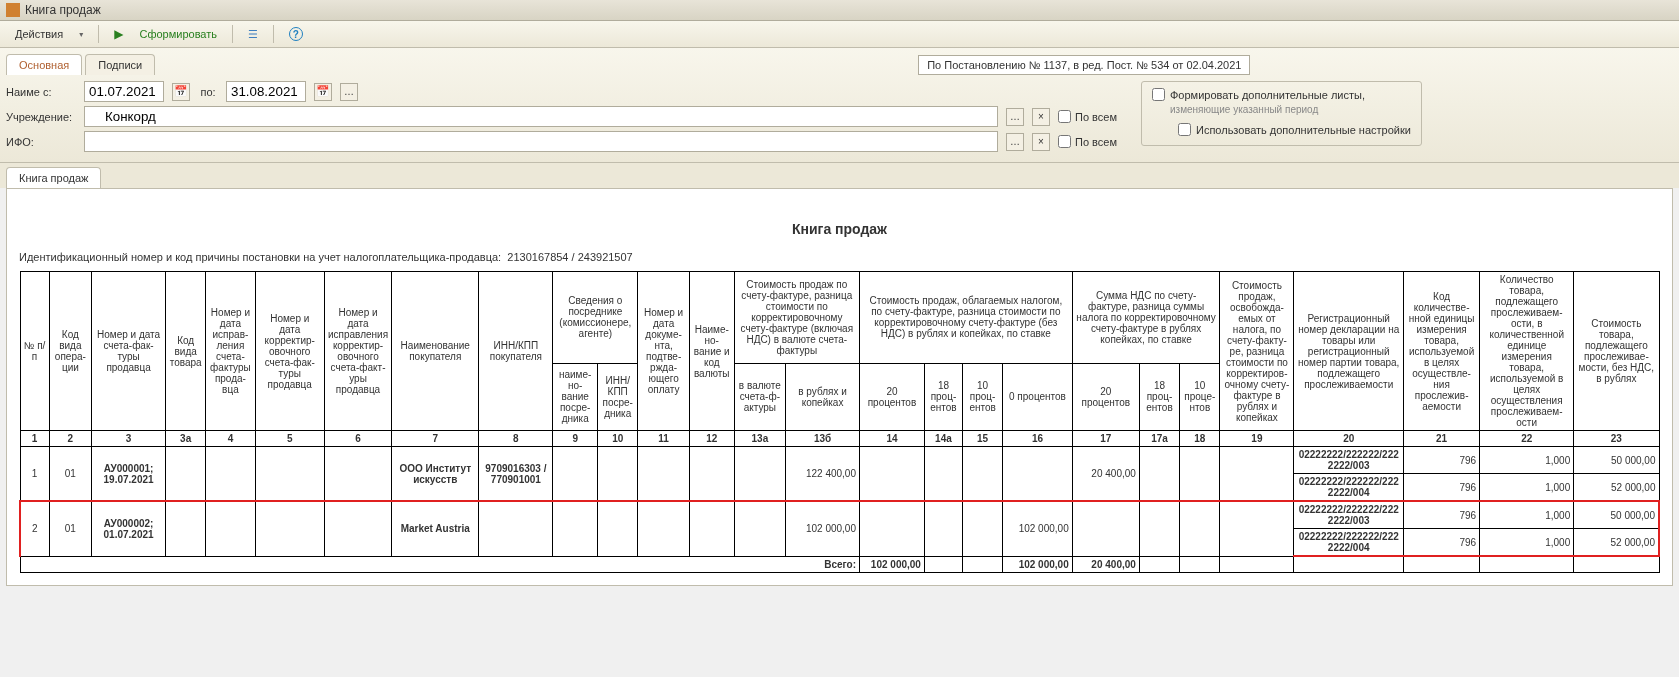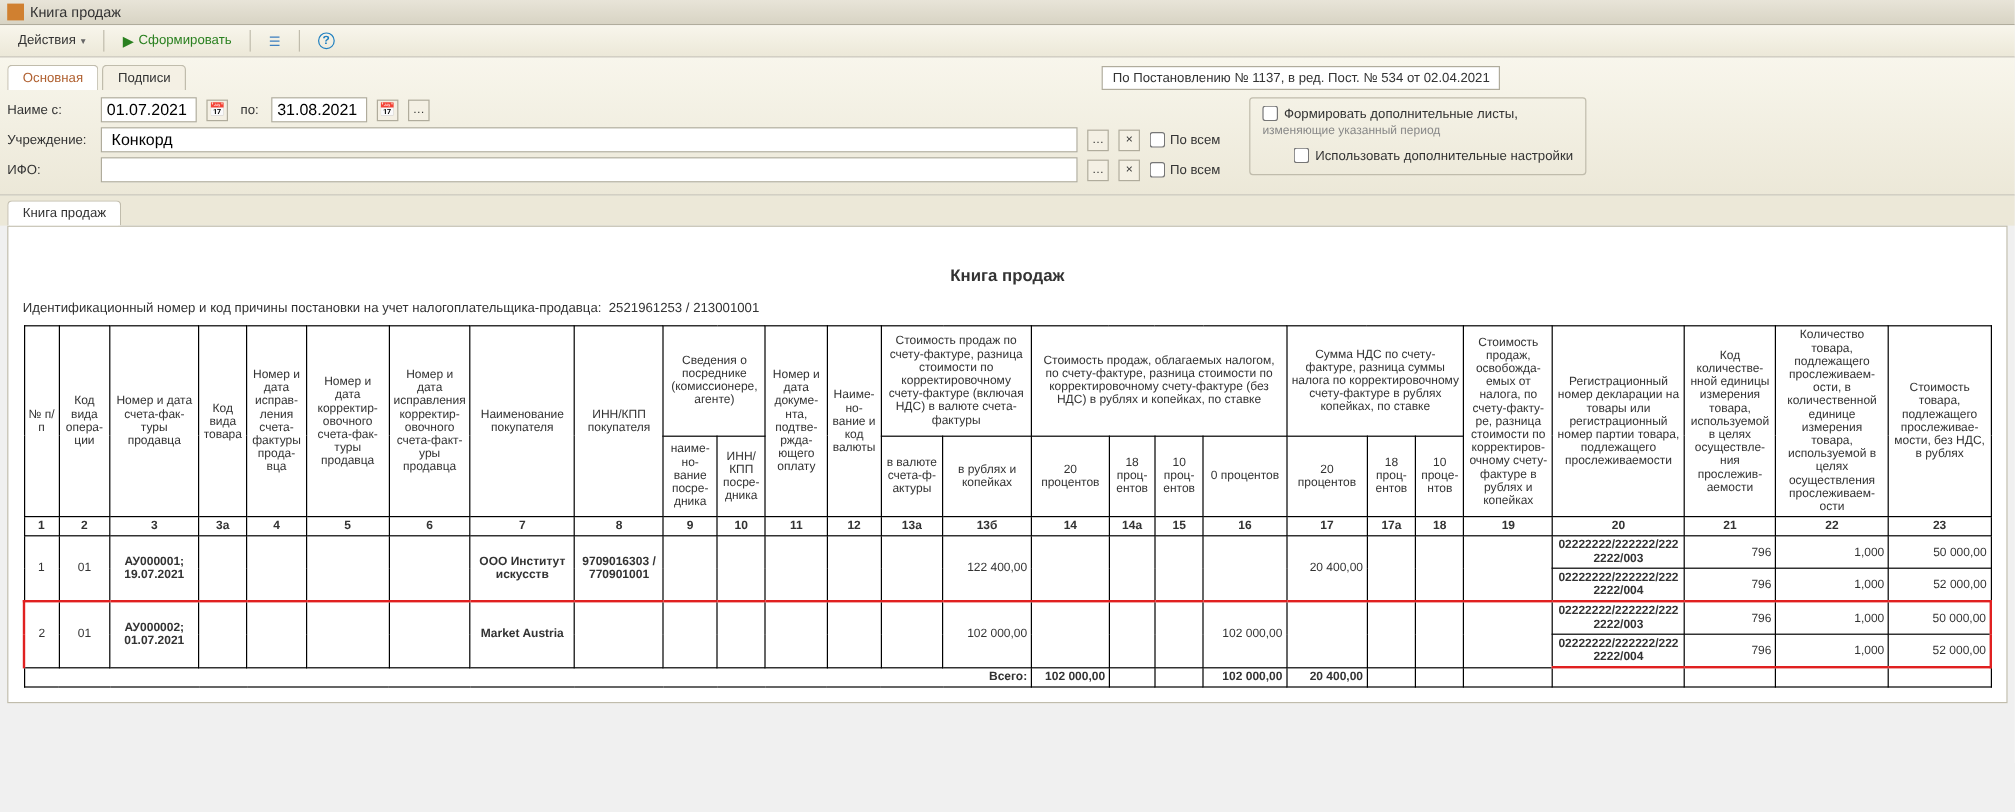--- a/index.html
+++ b/index.html
@@ -3,43 +3,43 @@
 <meta charset="utf-8">
 <style>
 * { box-sizing: border-box; margin: 0; padding: 0; }
 body { font-family: Arial, sans-serif; font-size: 11px; background: #f0f0f0; color: #333; }
 
 .window-title { background: linear-gradient(#e8e4d8, #d8d4c4); border-bottom: 1px solid #b0ac9c; padding: 3px 6px; display: flex; align-items: center; gap: 5px; }
 .window-title .icon { width: 14px; height: 14px; background: #d08030; display: inline-block; }
 .window-title span { font-size: 12px; }
 
 .toolbar { background: linear-gradient(#f8f6ec, #ece8d8); border-bottom: 1px solid #c0bcac; padding: 2px 6px; display: flex; align-items: center; gap: 6px; }
-.toolbar-btn { padding: 3px 8px; cursor: pointer; border: 1px solid transparent; border-radius: 3px; display: inline-flex; align-items: center; gap: 4px; }
+.toolbar-btn { padding: 3px 8px; cursor: pointer; border: 1px solid transparent; border-radius: 3px; display: inline-flex; align-items: center; gap: 16px; }
 .dropdown-arrow { font-size: 8px; color: #666; }
 .play-icon { color: #2a8020; font-size: 12px; }
 .form-text { color: #2a8020; font-weight: normal; }
 .settings-icon { color: #4080c0; }
 .help-icon { color: #2080c0; font-weight: bold; border: 1px solid #2080c0; border-radius: 50%; width: 14px; height: 14px; display: inline-flex; align-items: center; justify-content: center; font-size: 10px; }
 .divider { width: 1px; height: 18px; background: #c0bcac; }
 
 .filter-area { background: linear-gradient(#f8f6ec, #ece8d8); padding: 6px; border-bottom: 1px solid #c0bcac; }
 .tab-row { display: flex; gap: 3px; margin-bottom: 6px; align-items: center; }
 .tab { padding: 4px 12px; border: 1px solid #c0bcac; border-bottom: none; border-radius: 4px 4px 0 0; background: #f4f0e4; cursor: pointer; }
 .tab.active { background: #fff; color: #b06030; }
 .filter-row { display: flex; align-items: center; gap: 8px; margin-bottom: 4px; }
 .filter-label { width: 70px; }
 .date-input { width: 80px; padding: 2px 4px; border: 1px solid #b0ac9c; background: #fff; }
 .date-btn { width: 18px; height: 18px; border: 1px solid #b0ac9c; background: #f4f0e4; cursor: pointer; display: inline-flex; align-items: center; justify-content: center; }
-.text-input { padding: 2px 8px; border: 1px solid #b0ac9c; background: #fff; width: 814px; }
+.text-input { padding: 2px 20px; border: 1px solid #b0ac9c; background: #fff; width: 914px; }
 .input-btn { width: 18px; height: 18px; border: 1px solid #b0ac9c; background: #f4f0e4; cursor: pointer; display: inline-flex; align-items: center; justify-content: center; font-size: 10px; }
 .checkbox-wrap { display: inline-flex; align-items: center; gap: 4px; }
 .checkbox-wrap input { margin: 0; }
 .right-panel { border: 1px solid #c0bcac; border-radius: 3px; padding: 6px 10px; }
 .right-opt { display: flex; align-items: center; gap: 5px; margin-bottom: 3px; }
-.muted { color: #888; font-size: 10px; }
+.muted { color: #888; font-size: 10px; margin-left: 18px; }
 
 .filters-left-right { display: flex; gap: 20px; align-items: flex-start; }
 .filters-left { flex: none; }
 .banner { border: 1px solid #b0ac9c; background: #fff; padding: 3px 8px; margin-left: auto; }
 
 .content-tab-row { display: flex; gap: 3px; padding: 4px 6px 0 6px; background: #ece8d8; }
 .content-tab { padding: 4px 12px; border: 1px solid #c0bcac; border-bottom: none; border-radius: 4px 4px 0 0; background: #fff; }
 
 .report-area { background: #fff; margin: 0 6px 6px 6px; border: 1px solid #c0bcac; padding: 12px; overflow-x: auto; }
 .report-title { text-align: center; font-weight: bold; font-size: 14px; margin: 20px 0 14px; }
@@ -138,21 +138,21 @@
   </div>
 </div>
 
 <div class="content-tab-row">
   <div class="content-tab">Книга продаж</div>
 </div>
 
 <div class="report-area">
   <div class="report-title">Книга продаж</div>
   <div class="report-meta">
-    <span>Идентификационный номер и код причины постановки на учет налогоплательщика-продавца:</span>&nbsp;&nbsp;<span>2521961253 / 213001001</span>
+    <span>Идентификационный номер и код причины постановки на учет налогоплательщика-продавца:</span>&nbsp;&nbsp;<span>2130167854 / 243921507</span>
   </div>
 
   <table class="grid">
     <colgroup>
       <col style="width:26px">
         <col style="width:38px">
         <col style="width:66px">
         <col style="width:36px">
       <col style="width:44px">
         <col style="width:62px">

